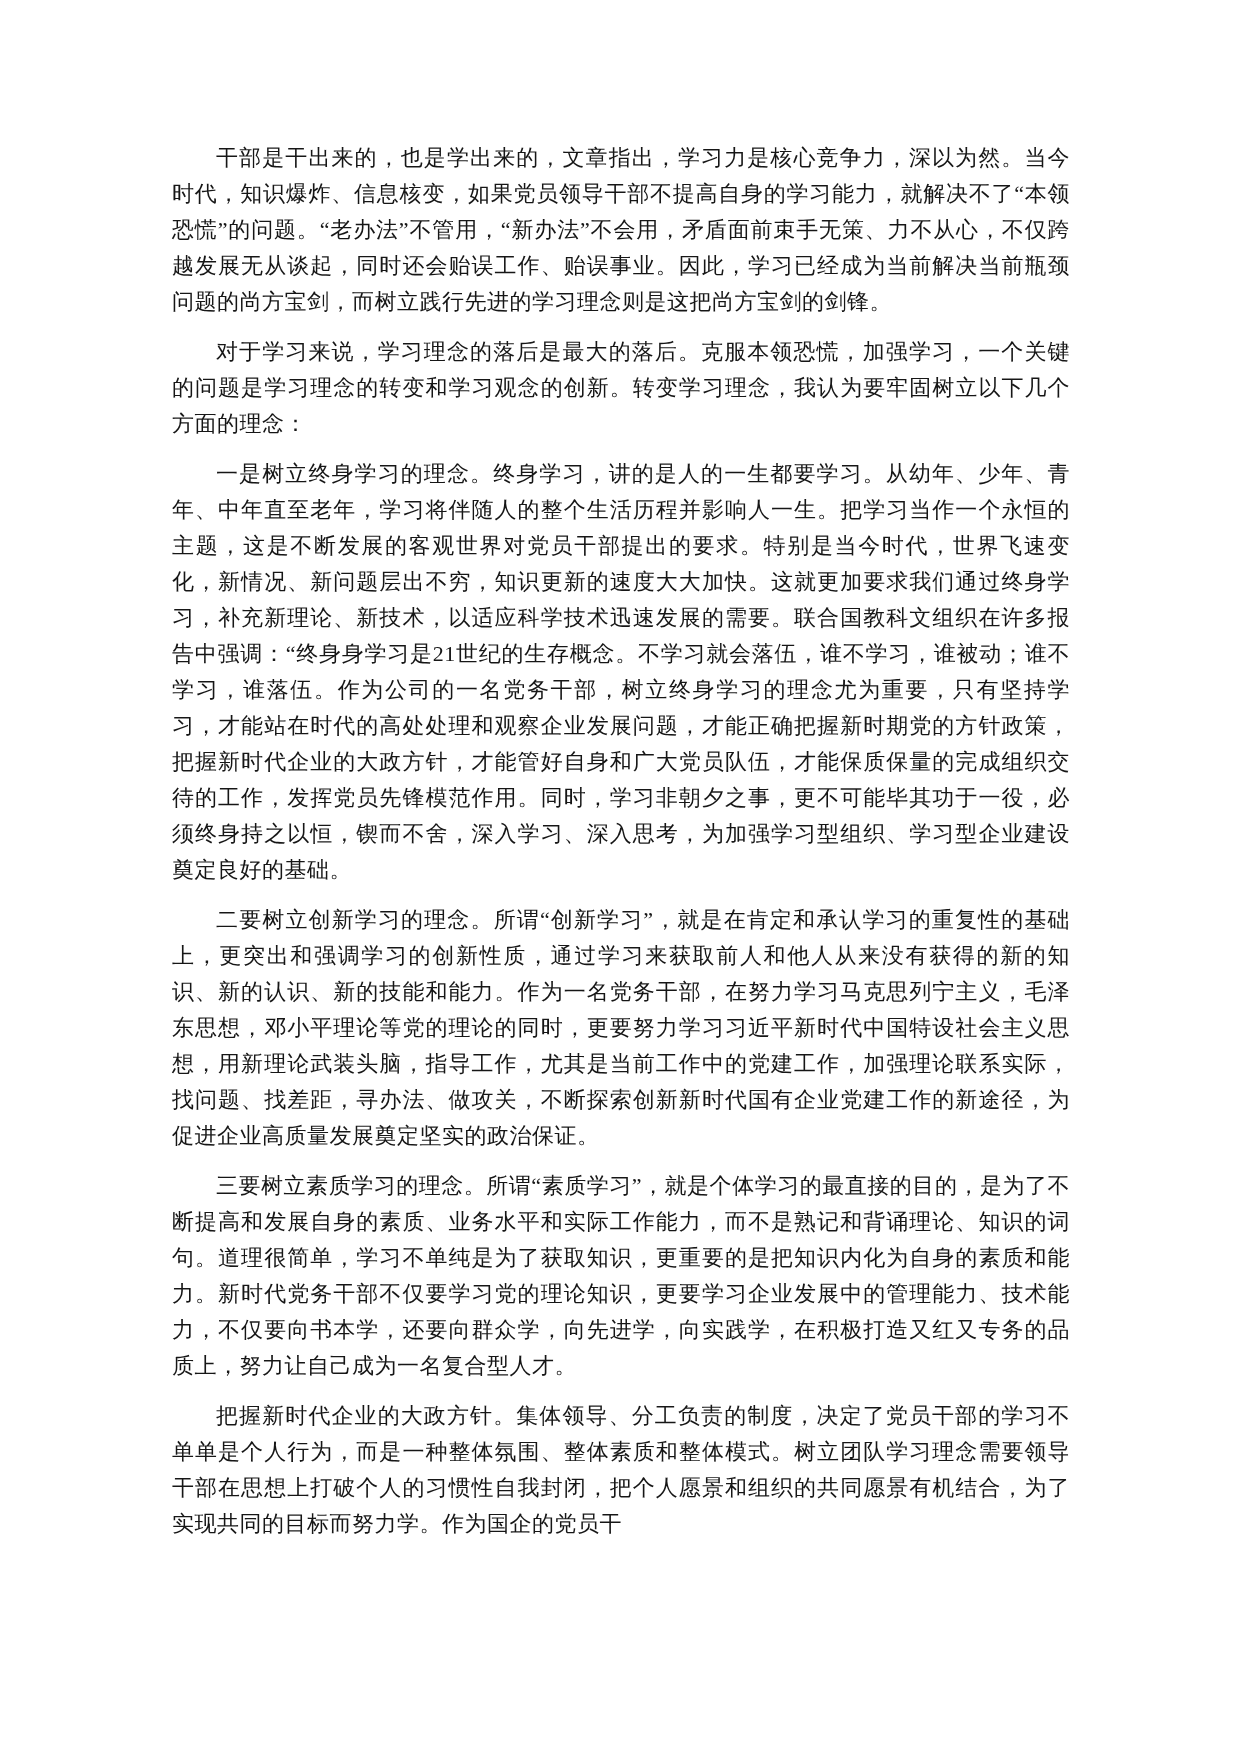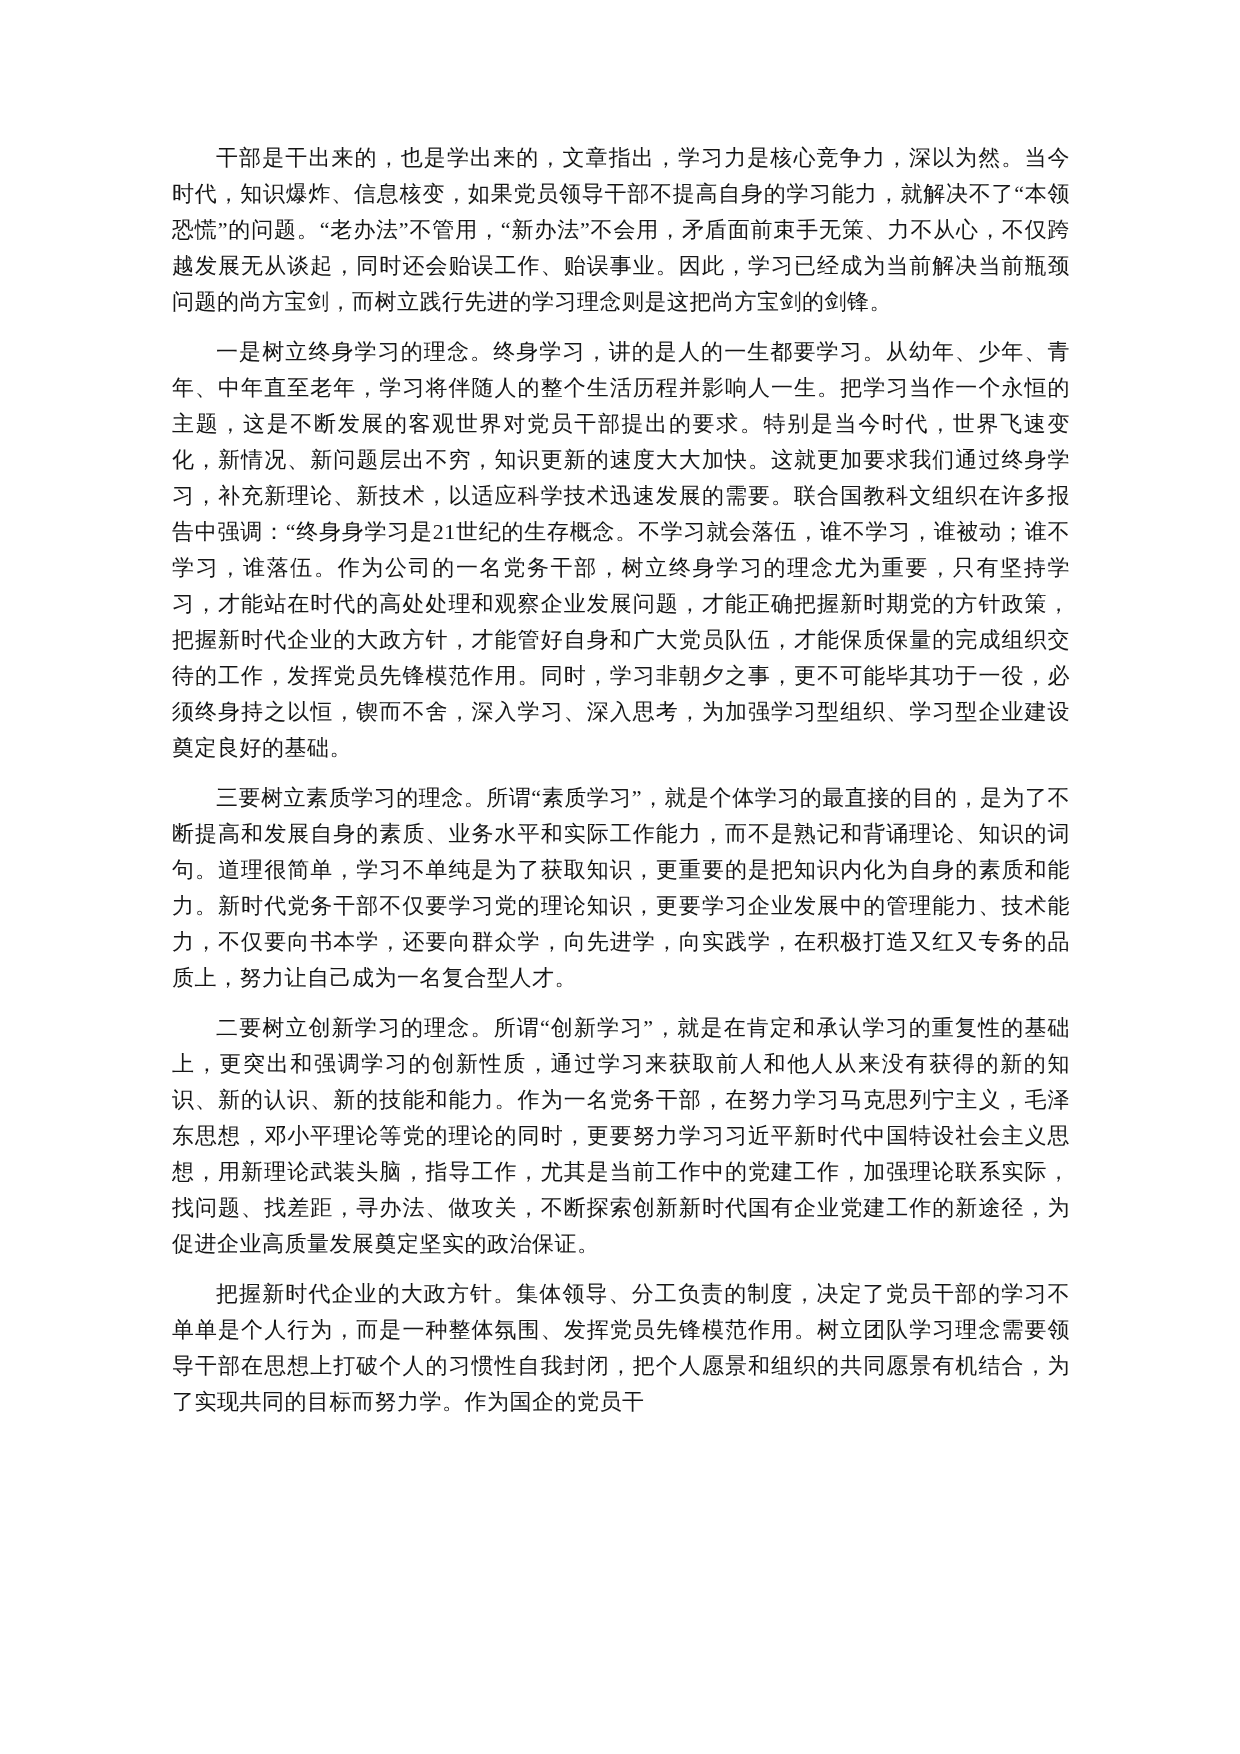--- a/index.html
+++ b/index.html
@@ -34,23 +34,24 @@
   }
 </style>
 </head>
 <body>
 
 <div class="page">
   <div class="doc-body">
 
     <p><b></b><span>干部是干出来的，也是学出来的，文章指出，学习力是核心竞争力，深以为然。当今时代，知识爆炸、信息核变，如果党员领导干部不提高自身的学习能力，就解决不了“本领恐慌”的问题。“老办法”不管用，“新办法”不会用，矛盾面前束手无策、力不从心，不仅跨越发展无从谈起，同时还会贻误工作、贻误事业。因此，学习已经成为当前解决当前瓶颈问题的尚方宝剑，而树立践行先进的学习理念则是这把尚方宝剑的剑锋。</span></p>
 
+    <p><b></b><span>对于学习来说，学习理念的落后是最大的落后。克服本领恐慌，加强学习，一个关键的问题是学习理念的转变和学习观念的创新。转变学习理念，我认为要牢固树立以下几个方面的理念：</span></p>
 
     <p><b>一是树立终身学习的理念。</b><span>终身学习，讲的是人的一生都要学习。从幼年、少年、青年、中年直至老年，学习将伴随人的整个生活历程并影响人一生。把学习当作一个永恒的主题，这是不断发展的客观世界对党员干部提出的要求。特别是当今时代，世界飞速变化，新情况、新问题层出不穷，知识更新的速度大大加快。这就更加要求我们通过终身学习，补充新理论、新技术，以适应科学技术迅速发展的需要。联合国教科文组织在许多报告中强调：“终身身学习是21世纪的生存概念。不学习就会落伍，谁不学习，谁被动；谁不学习，谁落伍。作为公司的一名党务干部，树立终身学习的理念尤为重要，只有坚持学习，才能站在时代的高处处理和观察企业发展问题，才能正确把握新时期党的方针政策，把握新时代企业的大政方针，才能管好自身和广大党员队伍，才能保质保量的完成组织交待的工作，发挥党员先锋模范作用。同时，学习非朝夕之事，更不可能毕其功于一役，必须终身持之以恒，锲而不舍，深入学习、深入思考，为加强学习型组织、学习型企业建设奠定良好的基础。</span></p>
 
+    <p><b>二要树立创新学习的理念。</b><span>所谓“创新学习”，就是在肯定和承认学习的重复性的基础上，更突出和强调学习的创新性质，通过学习来获取前人和他人从来没有获得的新的知识、新的认识、新的技能和能力。作为一名党务干部，在努力学习马克思列宁主义，毛泽东思想，邓小平理论等党的理论的同时，更要努力学习习近平新时代中国特设社会主义思想，用新理论武装头脑，指导工作，尤其是当前工作中的党建工作，加强理论联系实际，找问题、找差距，寻办法、做攻关，不断探索创新新时代国有企业党建工作的新途径，为促进企业高质量发展奠定坚实的政治保证。</span></p>
+
     <p><b>三要树立素质学习的理念。</b><span>所谓“素质学习”，就是个体学习的最直接的目的，是为了不断提高和发展自身的素质、业务水平和实际工作能力，而不是熟记和背诵理论、知识的词句。道理很简单，学习不单纯是为了获取知识，更重要的是把知识内化为自身的素质和能力。新时代党务干部不仅要学习党的理论知识，更要学习企业发展中的管理能力、技术能力，不仅要向书本学，还要向群众学，向先进学，向实践学，在积极打造又红又专务的品质上，努力让自己成为一名复合型人才。</span></p>
 
-    <p><b>二要树立创新学习的理念。</b><span>所谓“创新学习”，就是在肯定和承认学习的重复性的基础上，更突出和强调学习的创新性质，通过学习来获取前人和他人从来没有获得的新的知识、新的认识、新的技能和能力。作为一名党务干部，在努力学习马克思列宁主义，毛泽东思想，邓小平理论等党的理论的同时，更要努力学习习近平新时代中国特设社会主义思想，用新理论武装头脑，指导工作，尤其是当前工作中的党建工作，加强理论联系实际，找问题、找差距，寻办法、做攻关，不断探索创新新时代国有企业党建工作的新途径，为促进企业高质量发展奠定坚实的政治保证。</span></p>
-
-    <p><b>把握新时代企业的大政方针。</b><span>集体领导、分工负责的制度，决定了党员干部的学习不单单是个人行为，而是一种整体氛围、发挥党员先锋模范作用。树立团队学习理念需要领导干部在思想上打破个人的习惯性自我封闭，把个人愿景和组织的共同愿景有机结合，为了实现共同的目标而努力学。作为国企的党员干</span></p>
+    <p><b>把握新时代企业的大政方针。</b><span>集体领导、分工负责的制度，决定了党员干部的学习不单单是个人行为，而是一种整体氛围、整体素质和整体模式。树立团队学习理念需要领导干部在思想上打破个人的习惯性自我封闭，把个人愿景和组织的共同愿景有机结合，为了实现共同的目标而努力学。作为国企的党员干</span></p>
 
   </div>
 </div>
 
 </body></html>

